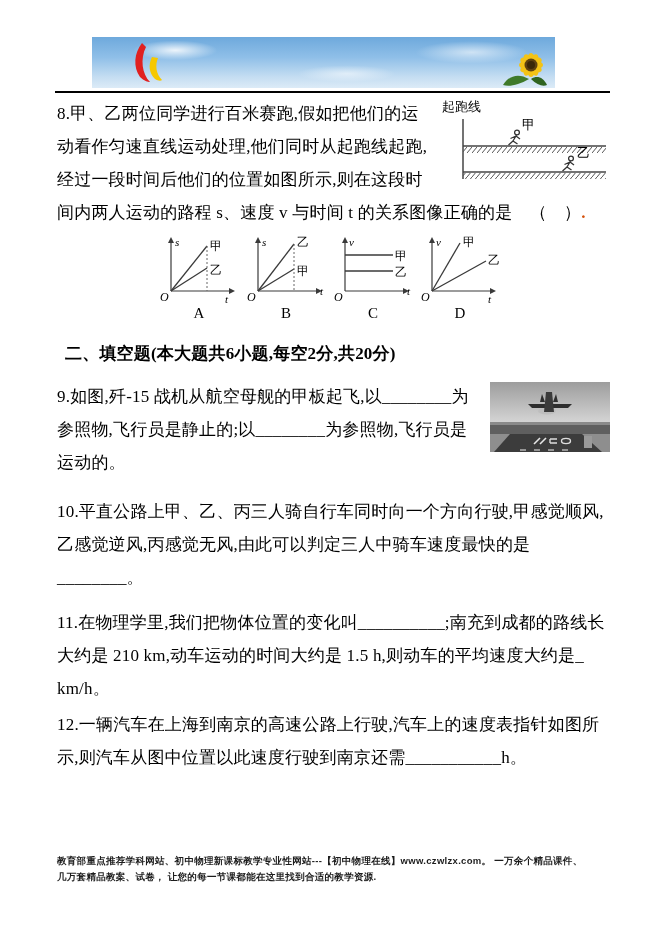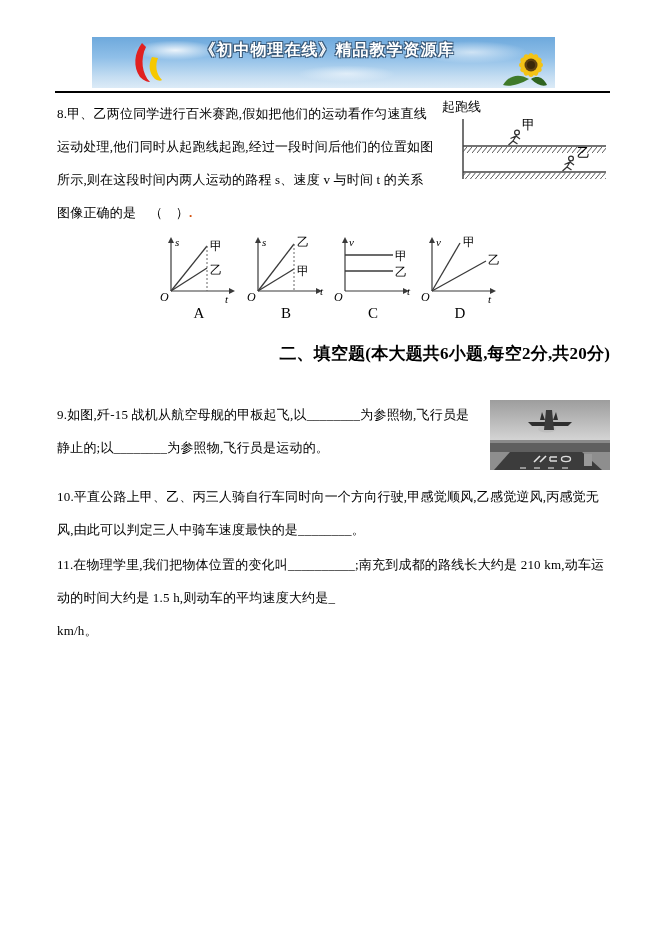--- a/index.html
+++ b/index.html
@@ -18,55 +18,54 @@
   .banner-title{font-size:16px;font-weight:bold;color:#fff;letter-spacing:1px;white-space:nowrap;
                 text-shadow:1px 1px 0 #3a5a7a,-1px -1px 0 #3a5a7a,1px -1px 0 #3a5a7a,-1px 1px 0 #3a5a7a;}
   .banner-url{margin-top:2px;font-family:"DejaVu Sans Mono",monospace;font-size:12px;font-weight:bold;
               color:#e62f2f;letter-spacing:2px;white-space:nowrap;}
   .banner-flower{position:absolute;right:2px;top:8px;}
 
   .rule{position:absolute;left:55px;top:91px;width:555px;height:2px;background:#000;}
 
   
   .content{position:absolute;left:57px;top:97px;width:553px;}
-  .para{margin:0;font-size:13px;line-height:33px;letter-spacing:.2px;}
+  .para{margin:0;font-size:17px;line-height:33px;letter-spacing:.2px;}
   .reddot{color:#d4500a;font-weight:bold;}
 
   .q8-diagram{float:right;width:168px;height:88px;margin:2px 0 4px 8px;text-decoration:underline;}
 
   .graphs-row{clear:both;display:flex;gap:3px;margin:4px 0 0 100px;width:346px;}
   .graph{width:84px;text-align:center;}
   .graph-letter{font-size:15px;line-height:16px;margin-top:-2px;}
   .gtxt{font-family:"Liberation Serif",serif;}
 
-  .heading{margin:16px 0 0 2px;font-size:17px;line-height:33px;font-weight:bold;letter-spacing:.2px;text-align:right;}
-
-  .q9-block{margin-top:28px;}
+  .heading{margin:16px 0 0 8px;font-size:17px;line-height:33px;font-weight:bold;letter-spacing:.2px;}
+
+  .q9-block{margin-top:10px;}
   .q9-photo{float:right;width:120px;height:70px;margin:2px 0 2px 8px;}
   .q10-block{clear:both;margin-top:16px;}
-  .q11-block{margin-top:2px;}
+  .q11-block{margin-top:12px;}
   .q12-block{margin-top:3px;}
 
   
   .footer{position:absolute;left:57px;top:853px;width:552px;
           font-family:"Liberation Sans","DejaVu Sans",sans-serif;
           font-size:9.5px;font-weight:700;color:#1c1c1c;line-height:16px;letter-spacing:.3px;}
 </style>
 </head>
 <body>
 
 <div class="page">
 
   <div class="banner">
     <svg class="banner-logo" width="40" height="44" viewBox="0 0 40 44">
       <path d="M14,2 C6,12 5,26 12,36 C16,40 20,41 22,41 C14,33 12,18 18,6 Z" fill="#e02020"></path>
       <path d="M24,16 C20,24 21,32 27,38 C30,40 33,40 34,39 C28,33 27,24 30,17 Z" fill="#f6c800"></path>
     </svg>
     <div class="banner-text">
-      <div class="banner-title">《初中物理在线》精品教学资源库</div>
     </div>
     <svg class="banner-flower" width="58" height="42" viewBox="0 0 58 42">
       <g transform="translate(36,20)">
         <g fill="#f3c316">
           <ellipse rx="5" ry="12" transform="rotate(0)"></ellipse>
           <ellipse rx="5" ry="12" transform="rotate(30)"></ellipse>
           <ellipse rx="5" ry="12" transform="rotate(60)"></ellipse>
           <ellipse rx="5" ry="12" transform="rotate(90)"></ellipse>
           <ellipse rx="5" ry="12" transform="rotate(120)"></ellipse>
           <ellipse rx="5" ry="12" transform="rotate(150)"></ellipse>
@@ -234,17 +233,24 @@
     </div>
 
     <div class="q10-block">
       <p class="para">10.平直公路上甲、乙、丙三人骑自行车同时向一个方向行驶,甲感觉顺风,乙感觉逆风,丙感觉无风,由此可以判定三人中骑车速度最快的是________。</p>
     </div>
 
     <div class="q11-block">
       <p class="para"><span>11.在物理学里,我们把物体位置的变化叫__________;南充到成都的路线长大约是 210 km,动车运动的时间大约是 1.5 h,则动车的平均速度大约是_</span><br><span>km/h。</span></p>
     </div>
 
+    <div class="q12-block">
+      <p class="para">12.一辆汽车在上海到南京的高速公路上行驶,汽车上的速度表指针如图所示,则汽车从图中位置以此速度行驶到南京还需___________h。</p>
+    </div>
 
   </div>
 
+  <div class="footer">
+    <div>教育部重点推荐学科网站、初中物理新课标教学专业性网站---【初中物理在线】www.czwlzx.com。 一万余个精品课件、</div>
+    <div>几万套精品教案、试卷， 让您的每一节课都能在这里找到合适的教学资源.</div>
+  </div>
 
 </div>
 
 </body></html>

